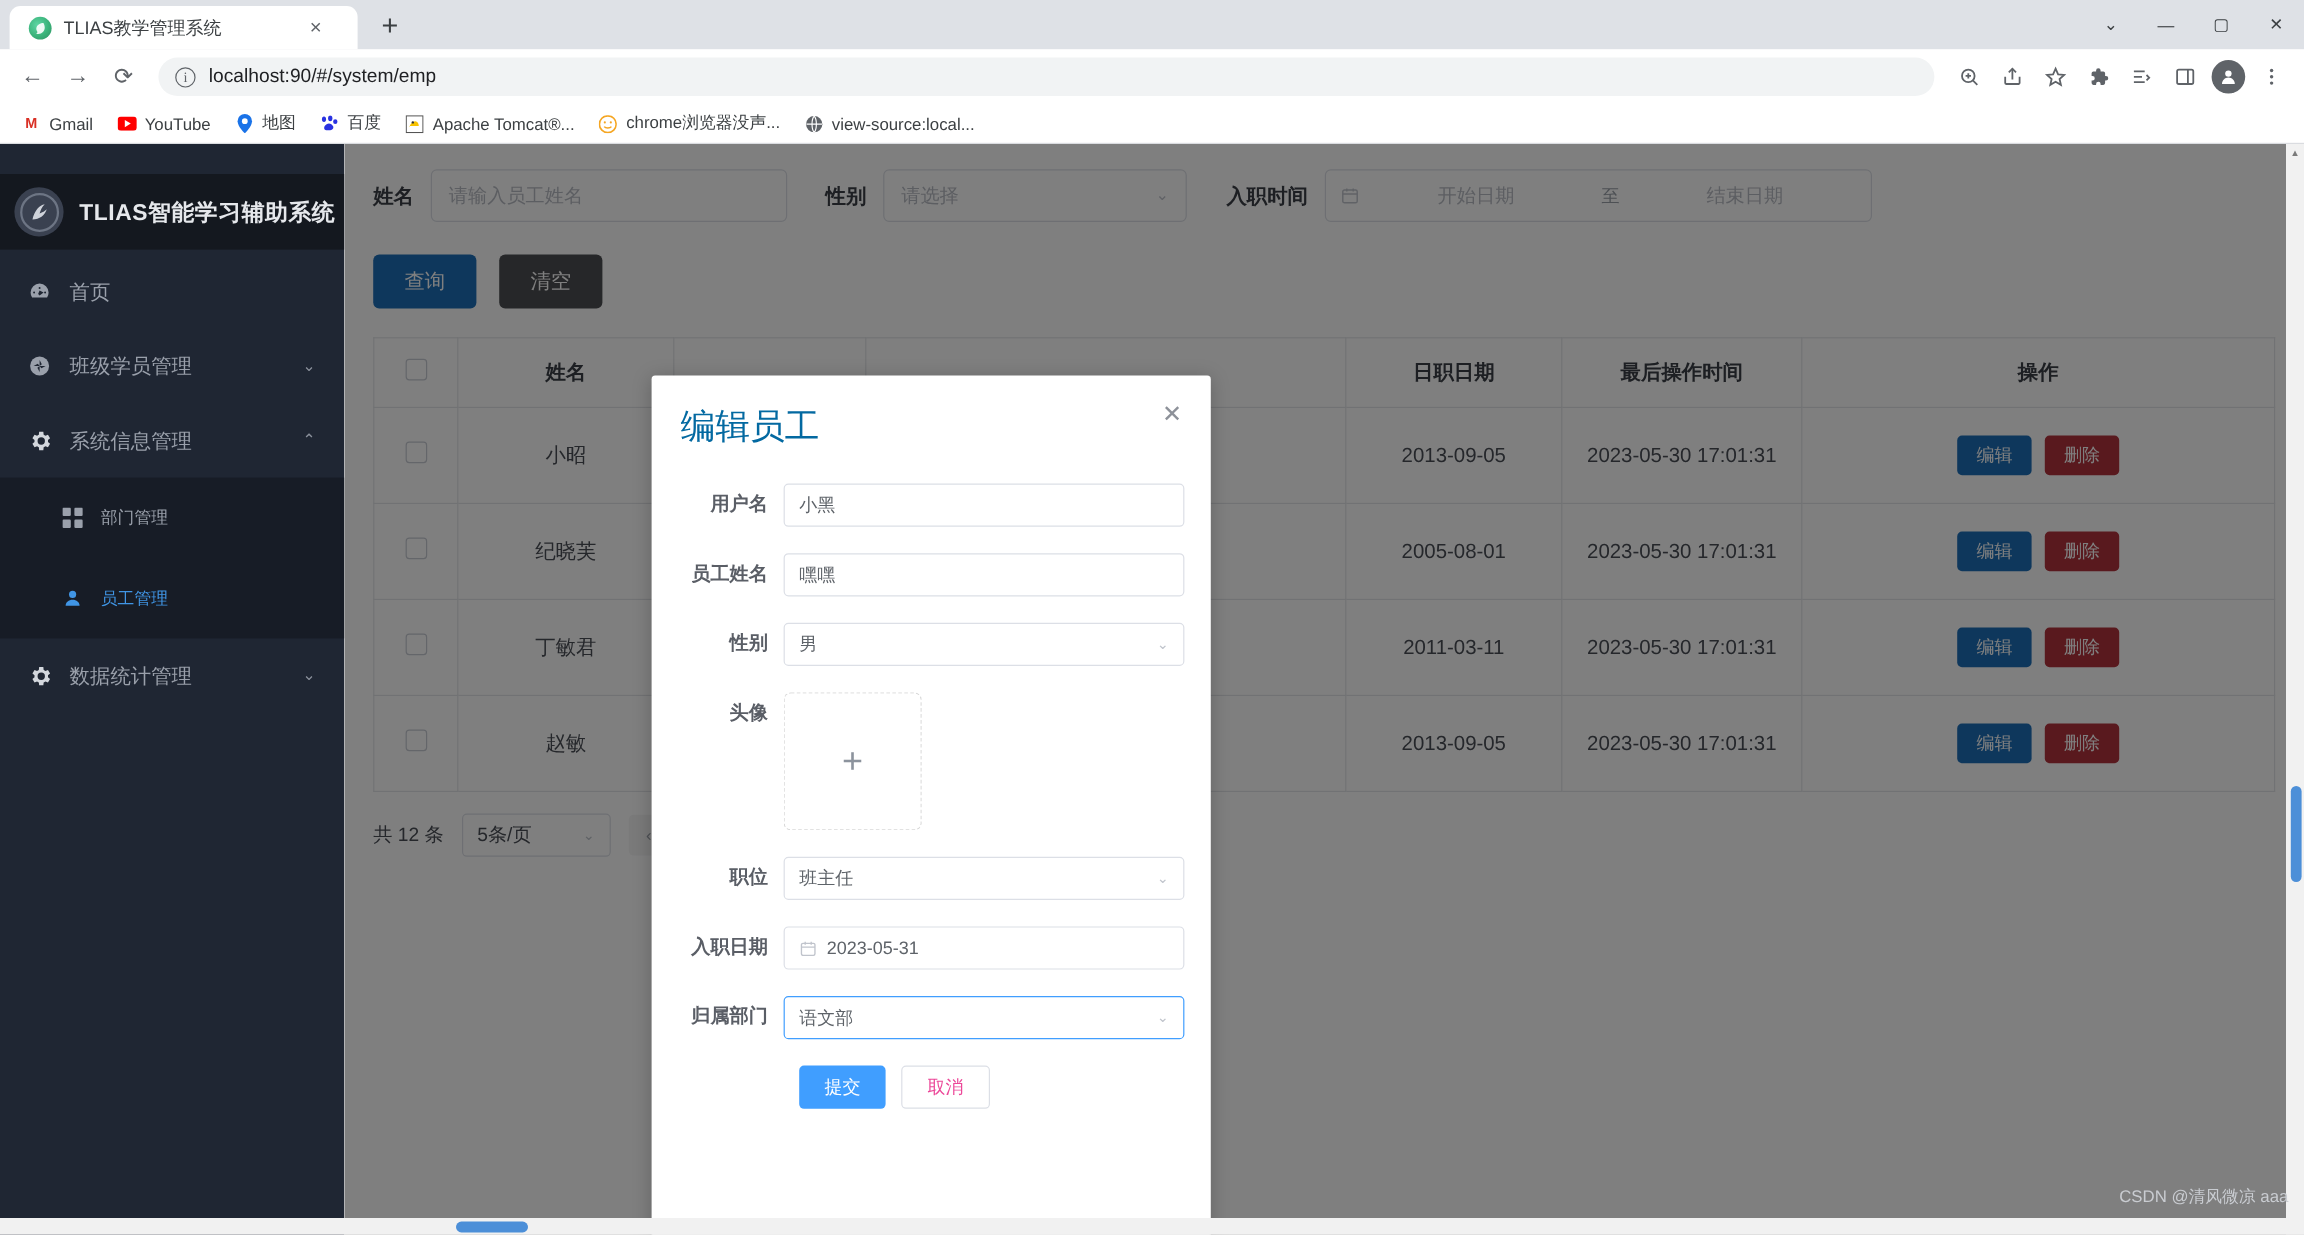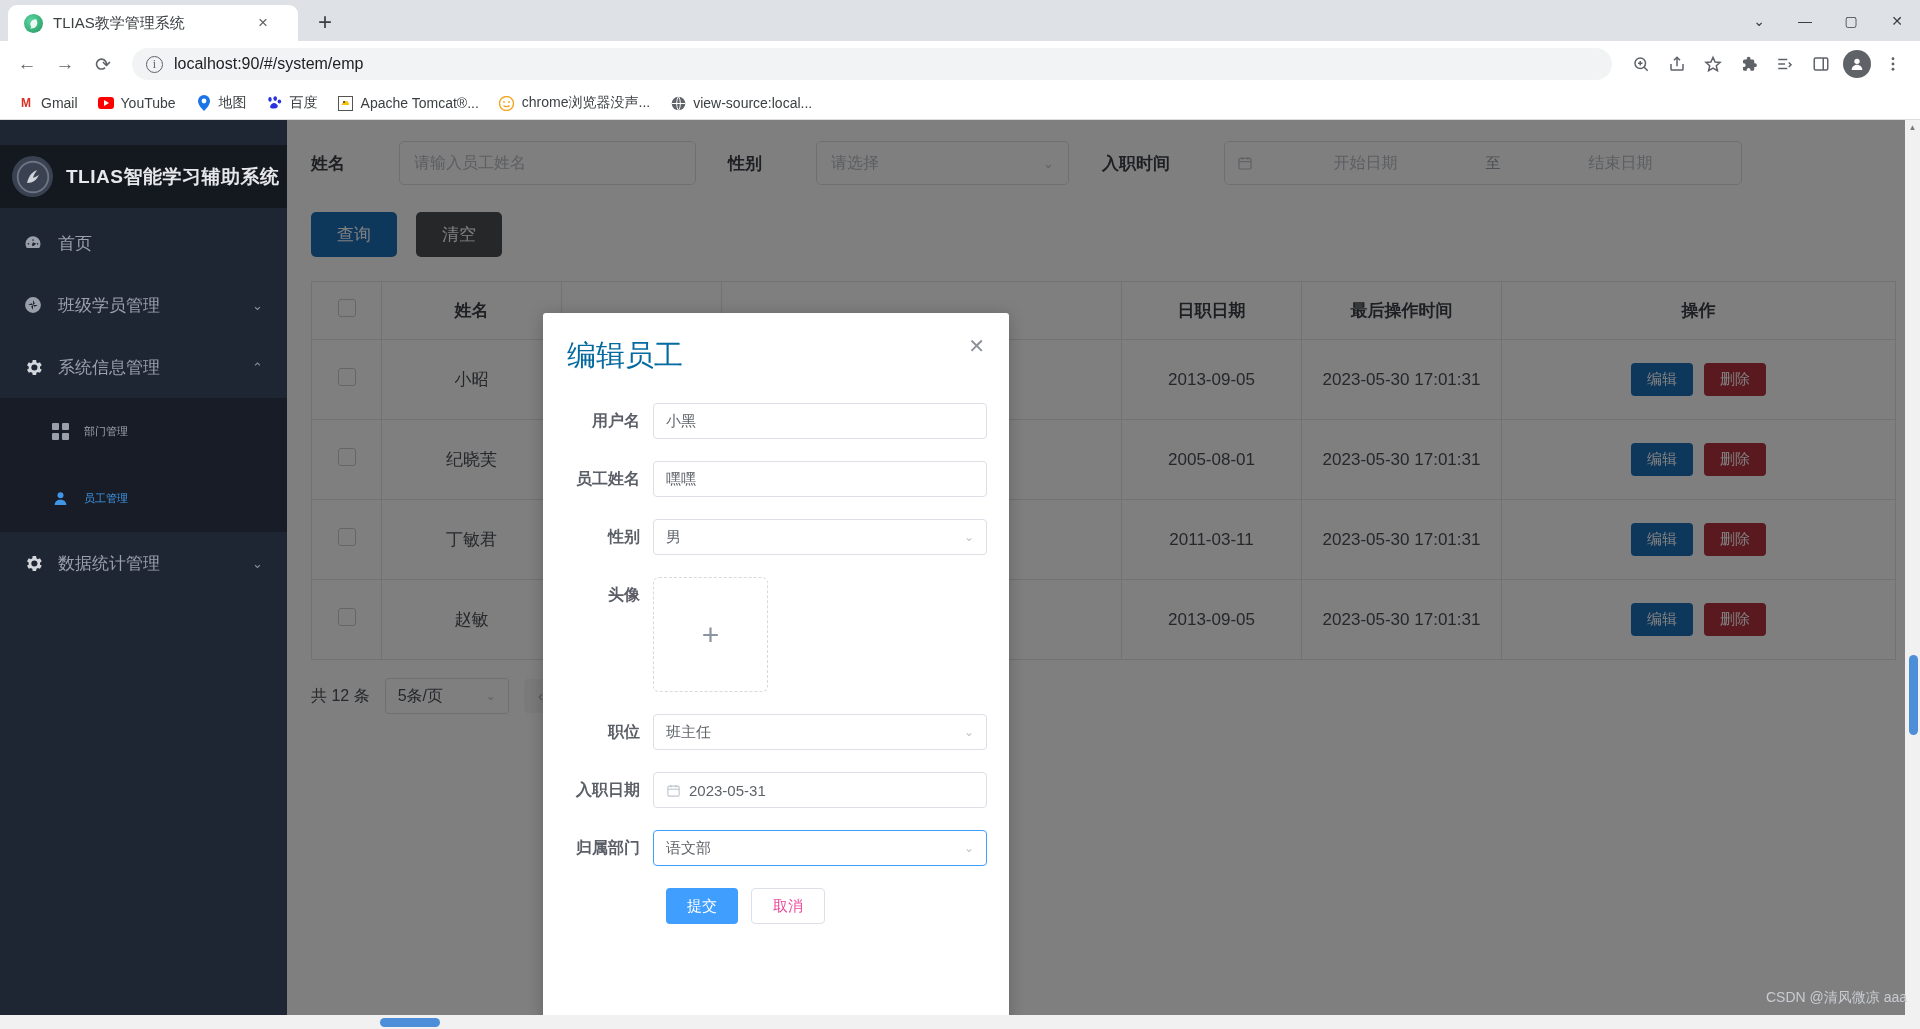--- a/index.html
+++ b/index.html
@@ -95,40 +95,40 @@
     height: 62px; display: flex; align-items: center; gap: 14px;
     padding: 0 24px 0 22px; color: #9aa0ab; font-size: 17px;
   }
   .menu-item .m-ico { width: 22px; height: 22px; display:flex; align-items:center;
     justify-content:center; flex:none; color:#9aa0ab;}
   .menu-item .m-label { flex: 1; }
   .menu-item .m-arrow { font-size: 13px; color: #8a909b; }
   .submenu { background: #171c26; }
   .sub-item {
     height: 67px; display: flex; align-items: center; gap: 14px;
-    padding-left: 50px; color: #9aa0ab; font-size: 11px;
+    padding-left: 50px; color: #9aa0ab; font-size: 14px;
   }
   .sub-item.active { color: #4095e5; }
   .sub-item .s-ico { width: 20px; height: 20px; display:flex; align-items:center;
     justify-content:center; flex:none; }
 
   .content { flex: 1; background: #fff; position: relative; overflow: hidden; }
 
   .filterbar { display: flex; align-items: center; padding: 21px 24px 0 24px; gap: 0; }
   .f-label { font-size: 17px; color: #3b3f46; font-weight: bold; margin-right: 14px; white-space: nowrap; }
   .f-input {
     height: 44px; border: 1px solid #dcdfe6; border-radius: 5px;
     display: flex; align-items: center; padding: 0 14px; font-size: 16px;
-    color: #b9bcc4; background: #fff; margin-left: 40px;
+    color: #b9bcc4; background: #fff;
   }
   .f-name { width: 297px; margin-right: 32px; }
   .f-sel { width: 253px; justify-content: space-between; margin-right: 33px; }
   .f-sel .chev { color: #c0c4cc; font-size: 13px; }
   .f-date {
-    width: 518px; justify-content: flex-start; gap: 0; padding: 0 12px;
+    width: 456px; justify-content: flex-start; gap: 0; padding: 0 12px;
   }
   .f-date .cal { width: 20px; color:#c0c4cc; font-size:15px; display:flex; align-items:center;}
   .f-date .ph { flex: 1; text-align: center; }
   .f-date .sep { color: #9aa0a8; font-size: 15px; width: 38px; text-align:center; }
 
   .btnrow { display: flex; gap: 19px; padding: 27px 24px 0 24px; }
   .btn {
     height: 45px; border-radius: 5px; display: flex; align-items: center;
     justify-content: center; font-size: 17px; color: #fff; padding: 0 26px;
   }

